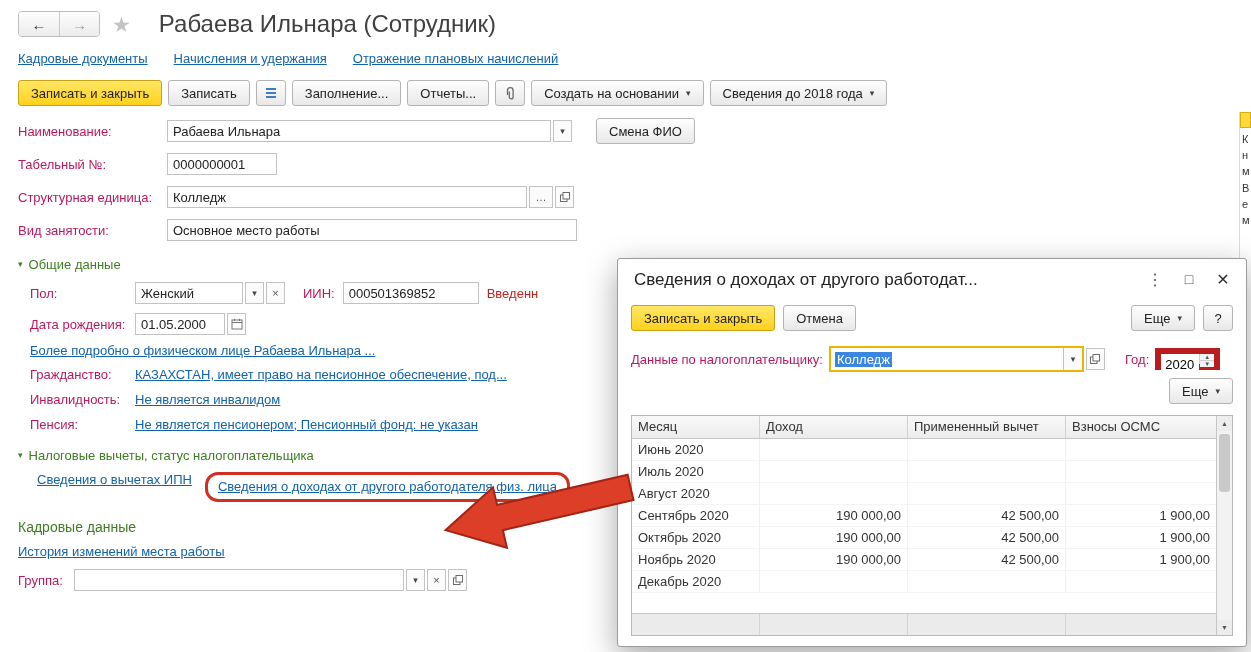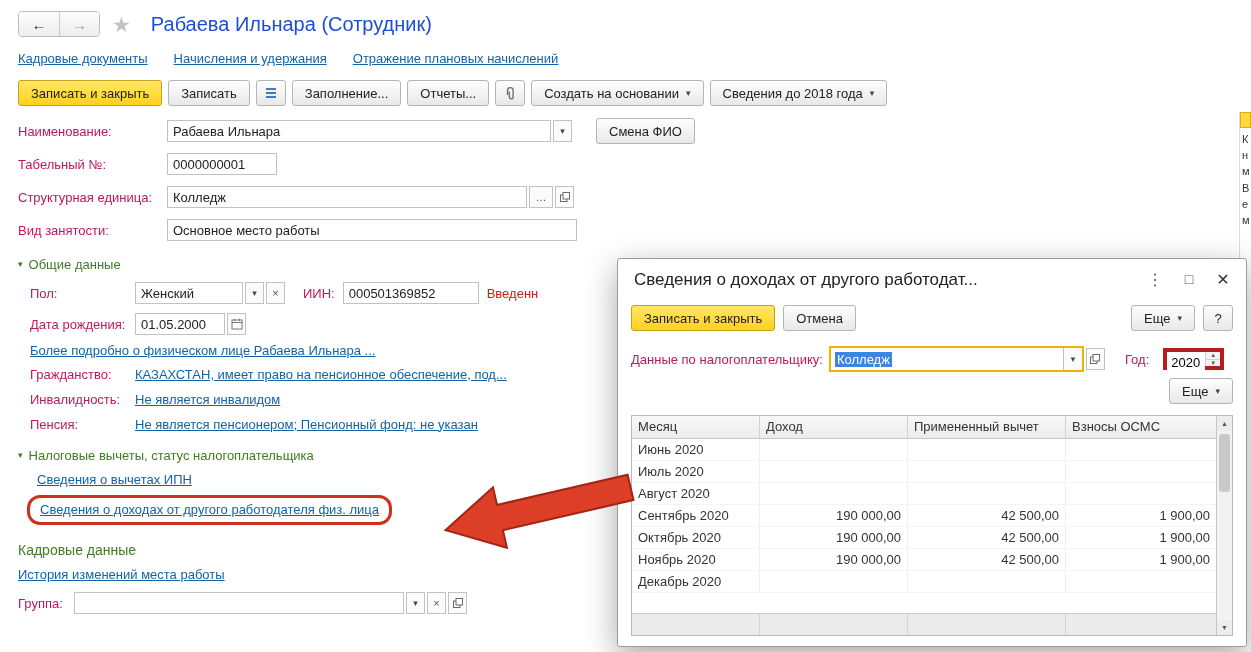--- a/index.html
+++ b/index.html
@@ -22,31 +22,31 @@
   .combo{display:inline-flex;align-items:flex-end}
   .lbl{display:inline-block;color:#be185d;white-space:nowrap}
 
   
   .main{position:absolute;inset:0;padding:8px 0 0 18px}
   .titlebar{display:flex;align-items:center;gap:12px;height:32px}
   .histnav{display:inline-flex;border:1px solid #bdbdbd;border-radius:4px;overflow:hidden;height:26px}
   .navbtn{width:40px;border:0;background:linear-gradient(#fdfdfd,#ececec);font-size:15px;cursor:pointer;color:#333}
   .navbtn+.navbtn{border-left:1px solid #c9c9c9;color:#999}
   .star{font-size:21px;color:#c3c3c3;cursor:pointer;line-height:1}
-  .wtitle{font-size:20px;font-weight:normal;color:#1d4ed8;margin:8px;white-space:nowrap}
+  .wtitle{font-size:24px;font-weight:normal;color:#404040;margin:16px;white-space:nowrap}
   .navlinks{margin-top:11px;display:flex;gap:26px}
   .toolbar{margin-top:14px;display:flex;gap:6px;align-items:center}
   .form{margin-top:13px;display:flex;flex-direction:column;gap:9px;align-items:flex-start}
   .frow{display:flex;align-items:center;height:24px}
   .w150{width:149px}.w105{width:105px}
   .ghead{color:#3e7d22;display:flex;align-items:center;gap:6px;margin-top:6px;white-space:nowrap}
   .ghead .tri{font-size:9px;line-height:1;color:#3e7d22}
   .ghead.big{font-size:14px;margin-top:8px}
   .sect{padding-left:12px;display:flex;flex-direction:column;gap:7px;align-items:flex-start}
-  .sect2{padding-left:19px;display:flex;flex-direction:column;gap:8px;align-items:flex-start}
+  .sect2{padding-left:19px;display:flex;flex-direction:row;gap:23px;align-items:flex-start}
   .rednote{color:#c2231a;margin-left:8px;white-space:nowrap}
   .hl-box{display:inline-block;border:3px solid #cf3121;border-radius:13px;padding:4px 10px 5px;margin-left:-10px}
 
   
   .sliver{position:absolute;right:0;top:112px;width:12px;height:150px;border-left:1px solid #dcdcdc;
           background:#fff;display:flex;flex-direction:column;overflow:hidden;font-size:11px;color:#333;z-index:1}
   .sliver .ybox{width:100%;height:16px;background:#ffd83a;border:1px solid #d9b013;margin-bottom:4px}
   .sliver span{margin:1px 0 2px 2px;line-height:1.2}
 
   
@@ -61,21 +61,21 @@
            display:flex;align-items:center;justify-content:center;color:#555;padding:0}
   .dlg-kebab{right:78;right:78px;font-size:16px}
   .dlg-max{right:44px;font-size:14px}
   .dlg-close{right:10px;font-size:16px;color:#333}
   .dlg-toolbar{position:absolute;top:46px;left:13px;right:13px;display:flex;gap:8px;align-items:center}
   .dlg-toolbar .spacer{flex:1}
   .dlg-fieldrow{position:absolute;top:87px;left:13px;right:13px;display:flex;align-items:center}
   .focuswrap{display:inline-flex;align-items:center;border:2px solid #f0b400;margin-left:6px;background:#fff}
   .fakeinp{width:232px;height:22px;display:flex;align-items:center;padding:0 4px;background:#fff}
   .fakeinp .selected{background:#3a86e0;color:#fff;padding:0 2px}
-  .spinwrap{display:inline-flex;height:22px;border:4px solid #b91c1c;background:#fff;margin-left:14px}
+  .spinwrap{display:inline-flex;height:22px;border:6px solid #b91c1c;background:#fff;margin-left:6px}
   .spinwrap .yin{border:0;width:38px;height:20px;padding:0 4px;font:13px "Liberation Sans",sans-serif}
   .spincol{width:15px;border-left:1px solid #d0d0d0;display:flex;flex-direction:column}
   .spb{flex:1;border:0;background:#f3f3f3;font-size:6px;color:#555;display:flex;align-items:center;justify-content:center;cursor:pointer;padding:0}
   .spb+.spb{border-top:1px solid #d0d0d0}
   .dlg-more2{position:absolute;top:119px;right:13px}
 
   .twrap{position:absolute;left:13px;right:13px;top:156px;bottom:10px;border:1px solid #b9b9b9;display:flex}
   .tgrid{flex:1;display:flex;flex-direction:column;min-width:0}
   .thead,.trow,.tfootrow{display:grid;grid-template-columns:128px 148px 158px 1fr}
   .hcell{height:23px;padding:3px 6px;background:linear-gradient(#f8f8f8,#ececec);

